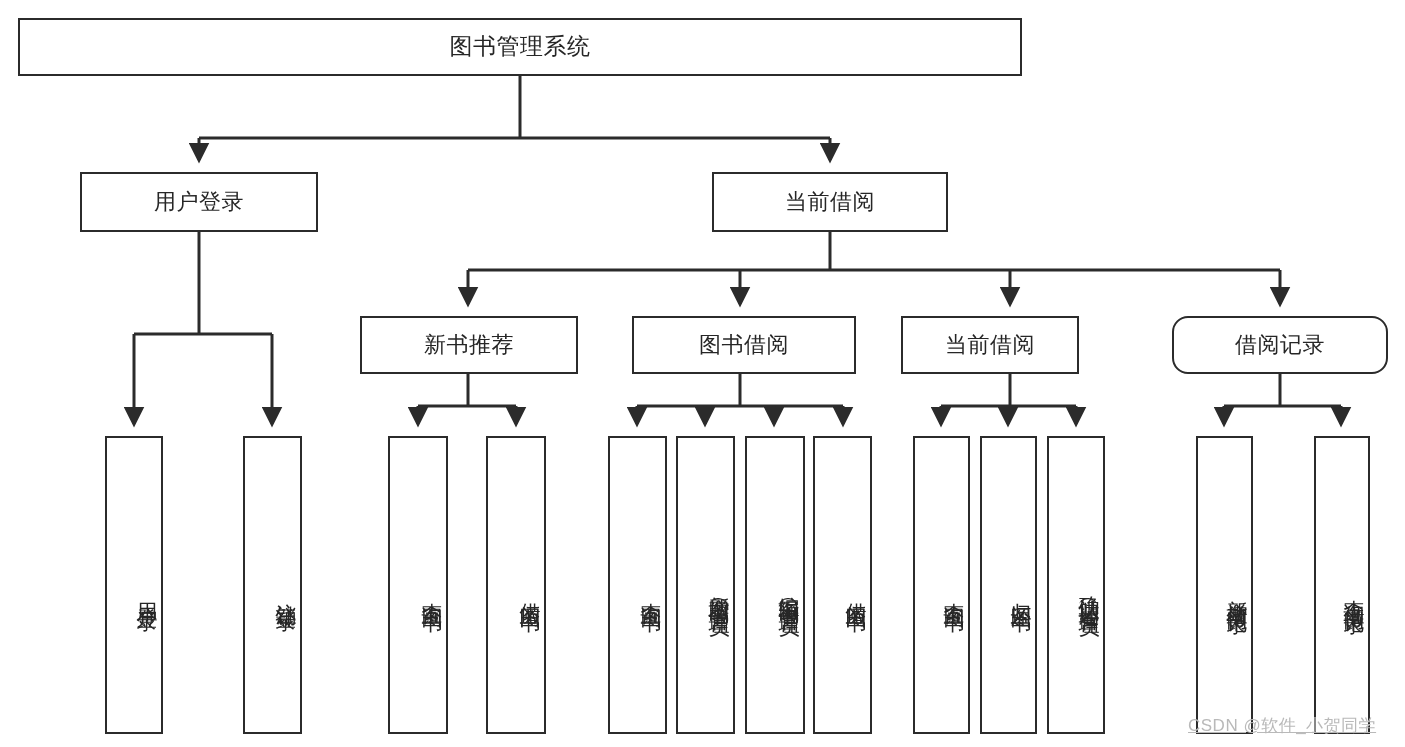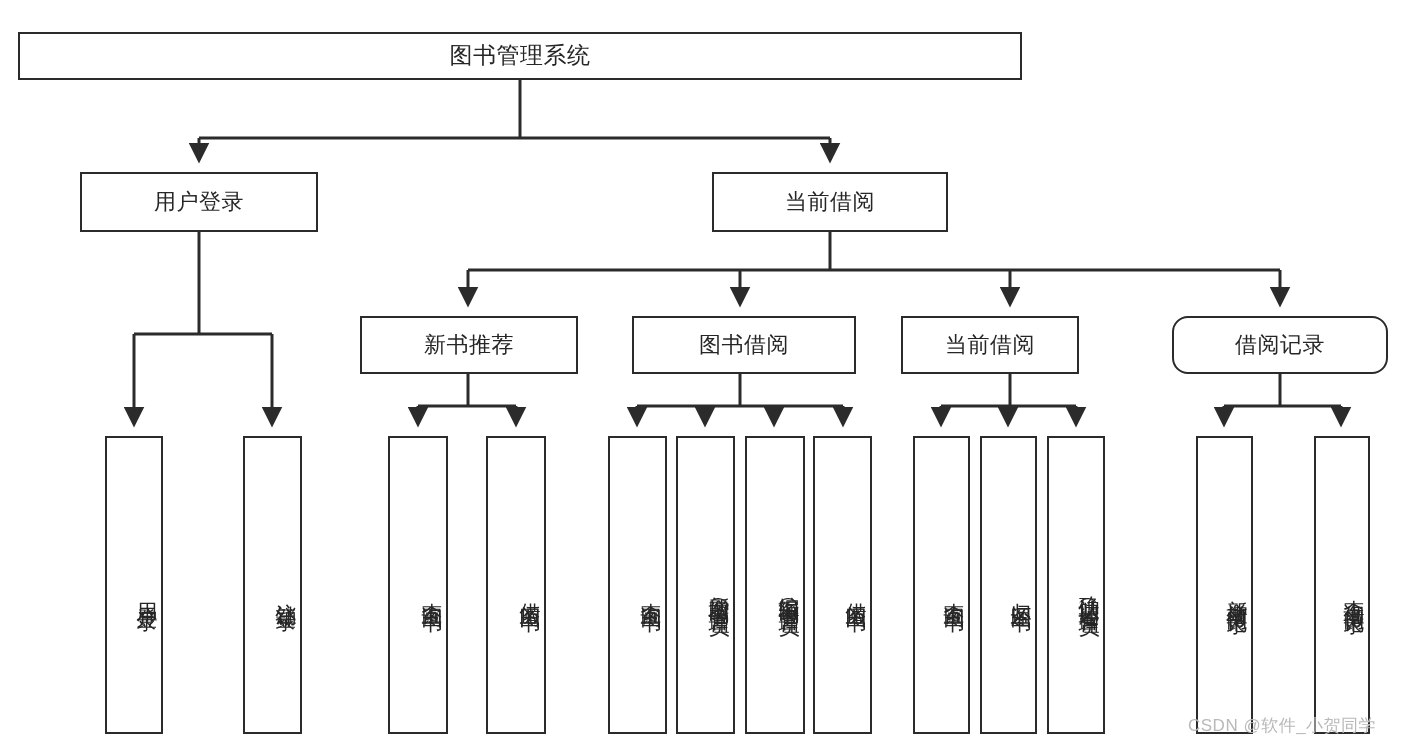--- a/index.html
+++ b/index.html
@@ -60,20 +60,21 @@
     display: block;
   }
   .watermark {
     position: absolute;
     left: 1188px;
     top: 714px;
     font-size: 17px;
     color: #b9b9b9;
     white-space: nowrap;
     letter-spacing: 0.5px;
+    text-decoration: underline;
   }
 </style>
 </head>
 <body>
 
 <div id="canvas">
 
   <svg class="wires" viewBox="0 0 1405 747" xmlns="http://www.w3.org/2000/svg">
     <defs>
       <marker id="arw" viewBox="0 0 12 12" refX="10" refY="6" markerWidth="7" markerHeight="7" orient="auto-start-reverse">
@@ -117,21 +118,21 @@
       <path d="M1008,406 L1008,424" marker-end="url(#arw)"></path>
       <path d="M1076,406 L1076,424" marker-end="url(#arw)"></path>
 
       <path d="M1280,374 L1280,406"></path>
       <path d="M1224,406 L1341,406"></path>
       <path d="M1224,406 L1224,424" marker-end="url(#arw)"></path>
       <path d="M1341,406 L1341,424" marker-end="url(#arw)"></path>
     </g>
   </svg>
 
-  <div class="node h root" style="left:18px; top:32px; width:1004px; height:48px;justify-content:center;">
+  <div class="node h root" style="left:18px; top:18px; width:1004px; height:58px;justify-content:center;">
     <span>图书管理系统</span>
   </div>
 
   <div class="node h" style="left:80px; top:172px; width:238px; height:60px;">
     <span>用户登录</span>
   </div>
   <div class="node h" style="left:712px; top:172px; width:236px; height:60px;">
     <span>当前借阅</span>
   </div>
 

